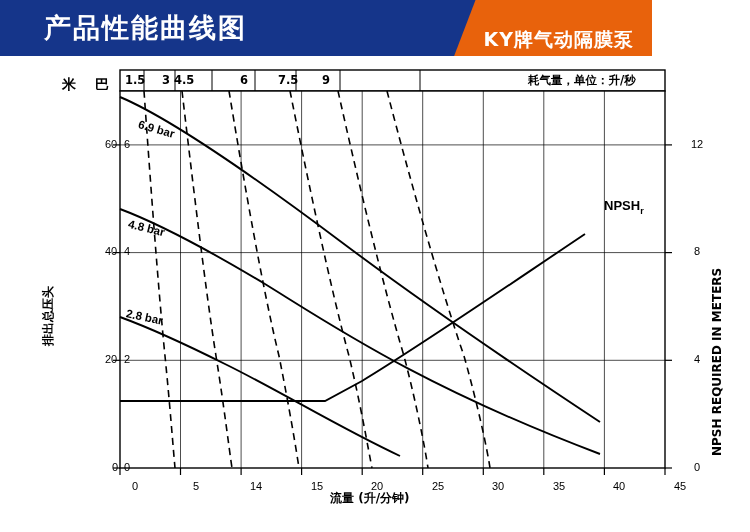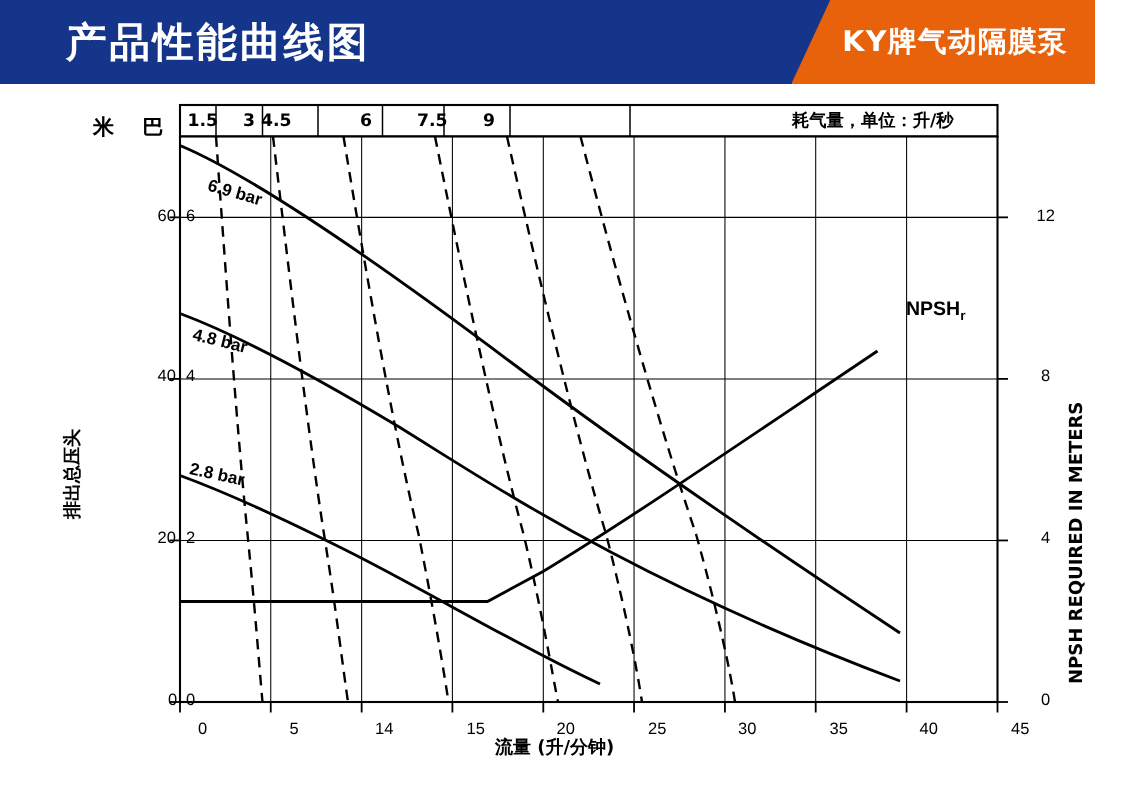--- a/index.html
+++ b/index.html
@@ -6,33 +6,33 @@
   body{
     width:750px;height:532px;
     background:#ffffff;
     font-family:"Liberation Sans", sans-serif;
     color:#000;
     overflow:hidden;
     position:relative;
   }
   
   .header{
-    position:absolute;left:0;top:0;width:730px;height:56px;
+    position:absolute;left:0;top:0;width:652px;height:56px;
     background:#15358a;
   }
   .header-title{
     position:absolute;left:44px;top:10px;
     font-size:27px;font-weight:bold;color:#ffffff;
     letter-spacing:2px;
     font-family:"DejaVu Sans", sans-serif;
   }
   .header-badge{
     position:absolute;right:0;top:0;height:56px;
     background:#e8620c;
-    padding:0 18px 0 34px;
+    padding:12px 18px 0 34px;
     display:flex;align-items:center;
     clip-path:polygon(26px 0, 100% 0, 100% 100%, 0 100%);
   }
   .header-badge span{
     font-size:19px;font-weight:bold;color:#ffffff;letter-spacing:1px;
     font-family:"DejaVu Sans", sans-serif;
   }
   
   .chart-wrap{
     position:absolute;left:0;top:56px;width:750px;height:476px;

